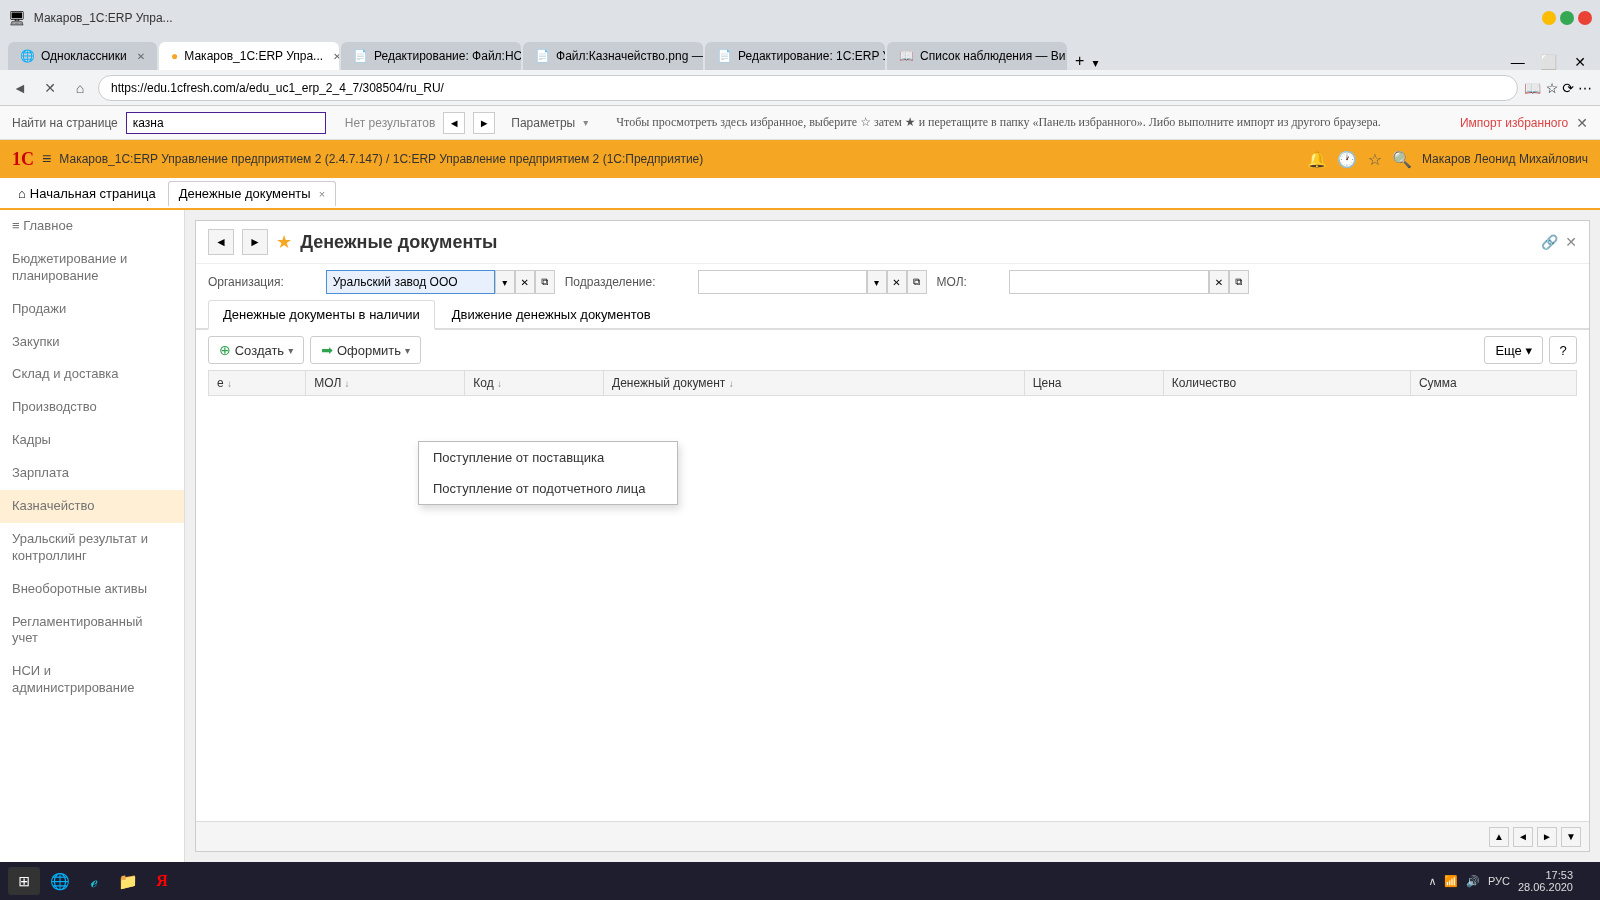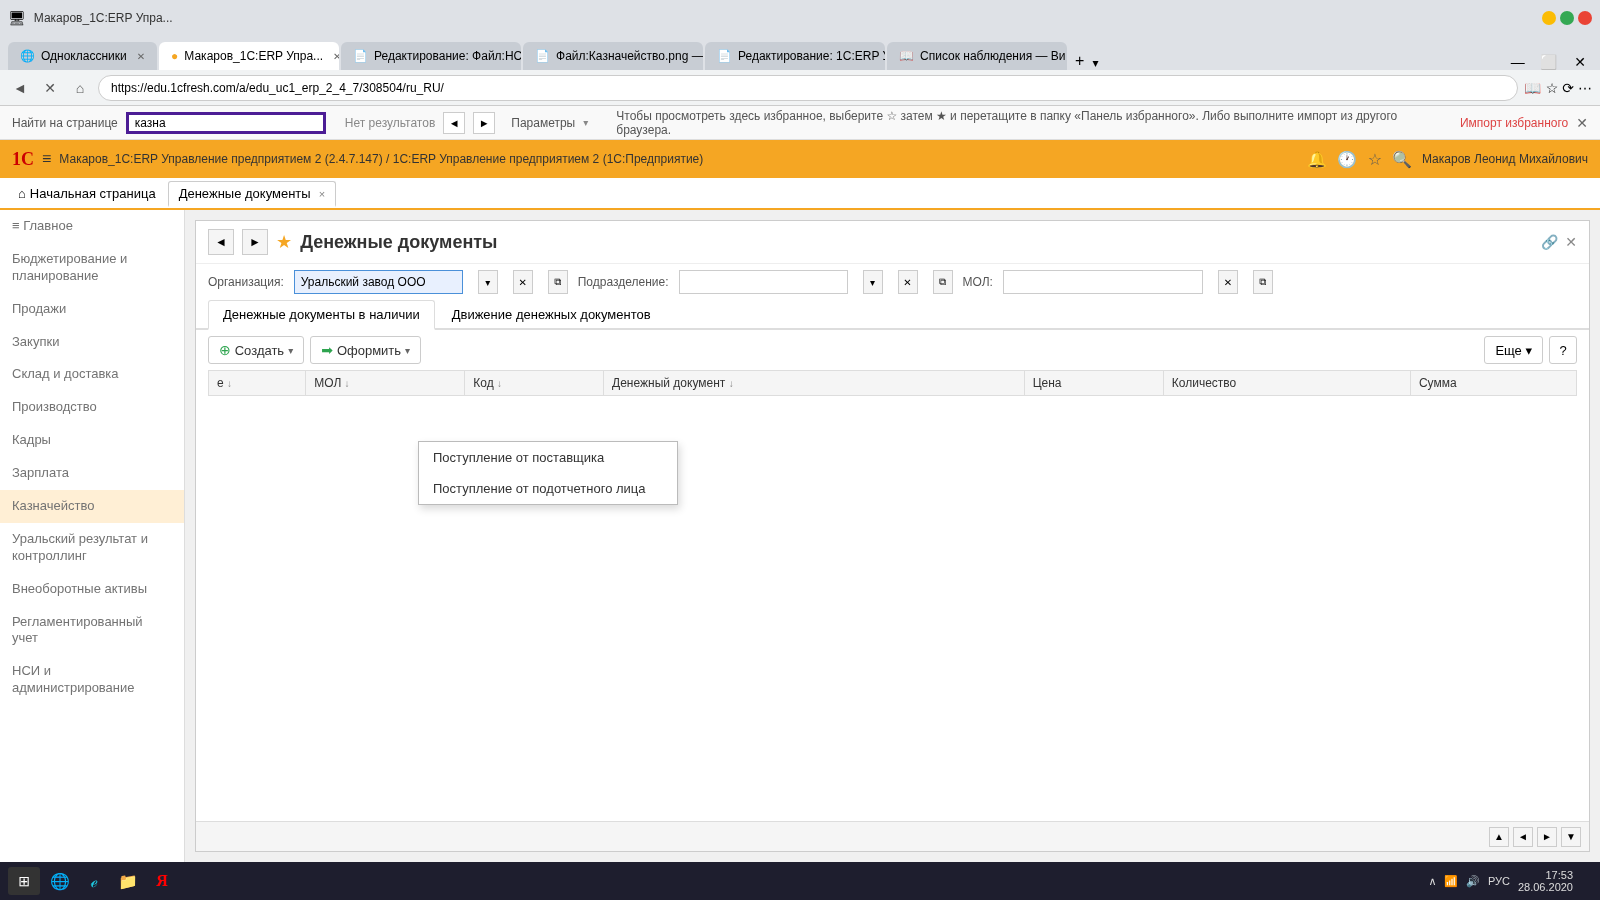--- a/index.html
+++ b/index.html
@@ -90,21 +90,21 @@
       align-items: center;
       padding: 0 12px;
       gap: 8px;
       border-bottom: 1px solid #ddd;
       font-size: 12px;
     }
     .find-label { color: #555; }
     .find-input {
       width: 200px;
       height: 22px;
-      border: 3px solid #4c1d95;
+      border: 1px solid #4c1d95;
       padding: 0 6px;
       font-size: 12px;
     }
     .find-result { color: #888; font-size: 12px; padding-left: 11px; }
     .find-nav-btn {
       width: 22px; height: 22px;
       border: 1px solid #ccc;
       background: #fff;
       cursor: pointer;
       font-size: 11px;
@@ -238,21 +238,21 @@
     
     .form-row {
       display: flex;
       align-items: center;
       padding: 6px 12px;
       gap: 10px;
       flex-wrap: wrap;
     }
     .form-label { font-size: 12px; color: #555; white-space: nowrap; }
     .form-field {
-      display: flex; align-items: flex-start; gap: 15px;
+      display: flex; align-items: flex-start; gap: 0; margin-left: 32px;
     }
     .form-input {
       height: 24px;
       border: 1px solid #4a90d9;
       padding: 0 6px;
       font-size: 12px;
       background: #e8f0fe;
       min-width: 160px;
     }
     .form-input-plain {
@@ -506,21 +506,21 @@
 </div>
 
 <div class="find-bar">
   <span class="find-label">Найти на странице</span>
   <input class="find-input" type="text" value="казна" style="">
   <span class="find-result">Нет результатов</span>
   <button class="find-nav-btn">◄</button>
   <button class="find-nav-btn">►</button>
   <span class="find-params">Параметры</span>
   <span style="font-size:10px;color:#888;">▾</span>
-  <span style="flex:1;font-size:12px;color:#555;margin-left:20px;">Чтобы просмотреть здесь избранное, выберите ☆ затем ★ и перетащите в папку «Панель избранного». Либо выполните импорт из другого браузера.</span>
+  <span style="flex:1;font-size:12px;color:#555;margin-left:20px;font-family:Liberation Serif, serif;">Чтобы просмотреть здесь избранное, выберите ☆ затем ★ и перетащите в папку «Панель избранного». Либо выполните импорт из другого браузера.</span>
   <a href="#" class="import-link">Импорт избранного</a>
   <button class="find-close-btn">✕</button>
 </div>
 
 <div class="app-header">
   <span class="app-logo">1С</span>
   <span class="hamburger">≡</span>
   <span class="app-title">Макаров_1С:ERP Управление предприятием 2 (2.4.7.147) / 1С:ERP Управление предприятием 2  (1С:Предприятие)</span>
   <div class="app-header-icons">
     <span class="app-header-icon">🔔</span>

